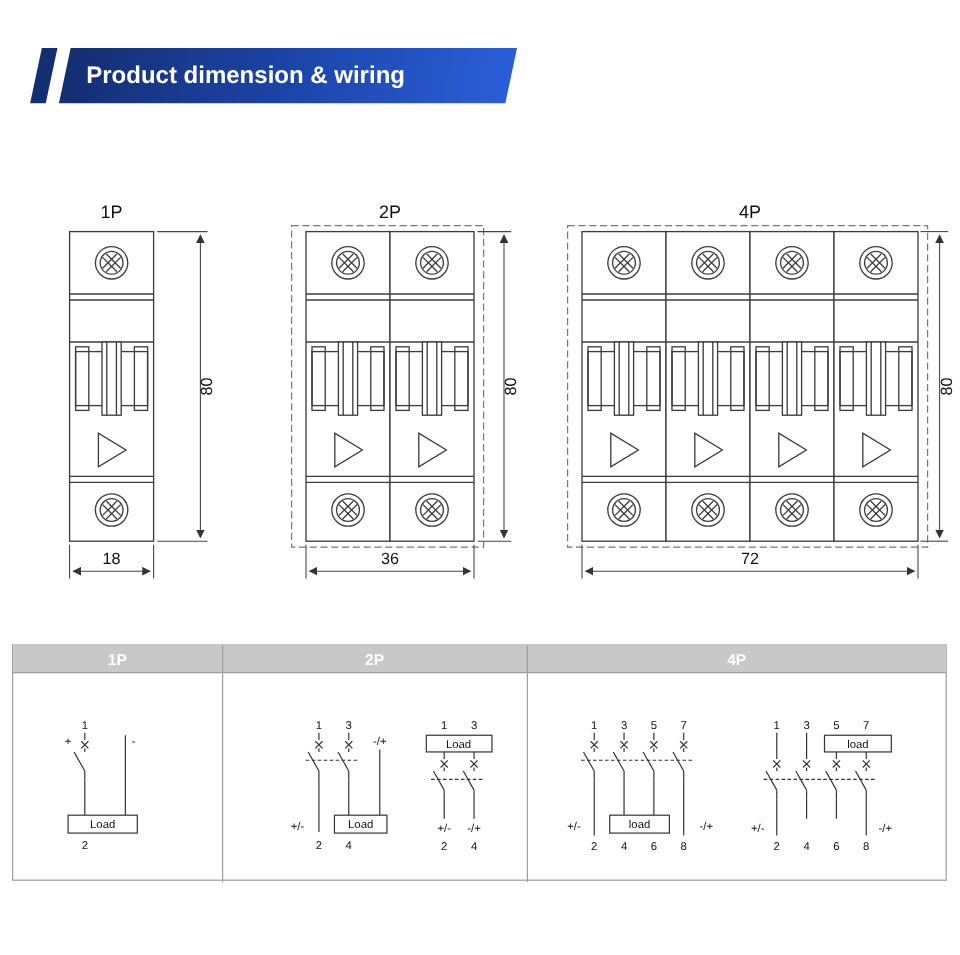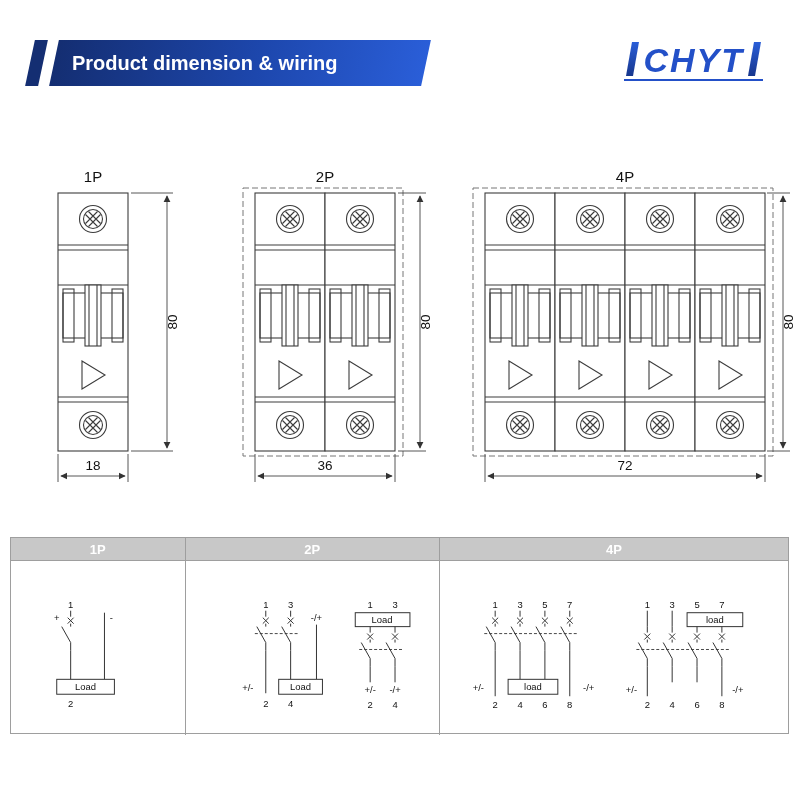--- a/index.html
+++ b/index.html
@@ -48,26 +48,20 @@
 </style>
 </head>
 <body>
 
 <div class="page">
 
   <div class="accent-bar"></div>
   <div class="banner">
     <span class="banner-text">Product dimension &amp; wiring</span>
   </div>
-  <div class="logo">
-    <span class="logo-bar"></span>
-    <span class="logo-text">CHYT</span>
-    <span class="logo-bar"></span>
-    <span class="logo-underline"></span>
-  </div>
 
   <svg id="drawings" width="800" height="345" viewBox="0 0 800 345">
     <defs>
       <marker id="arr" viewBox="0 0 10 10" refX="9" refY="5" markerWidth="8" markerHeight="8" orient="auto-start-reverse">
         <path d="M0,0 L10,5 L0,10 z" fill="#333"></path>
       </marker>
       <g id="screw" fill="none">
         <circle r="13.5"></circle>
         <circle r="9.5"></circle>
         <path d="M-7.5,-4.5 L4.5,7.5 M-4.5,-7.5 L7.5,4.5 M-7.5,4.5 L4.5,-7.5 M-4.5,7.5 L7.5,-4.5"></path>

